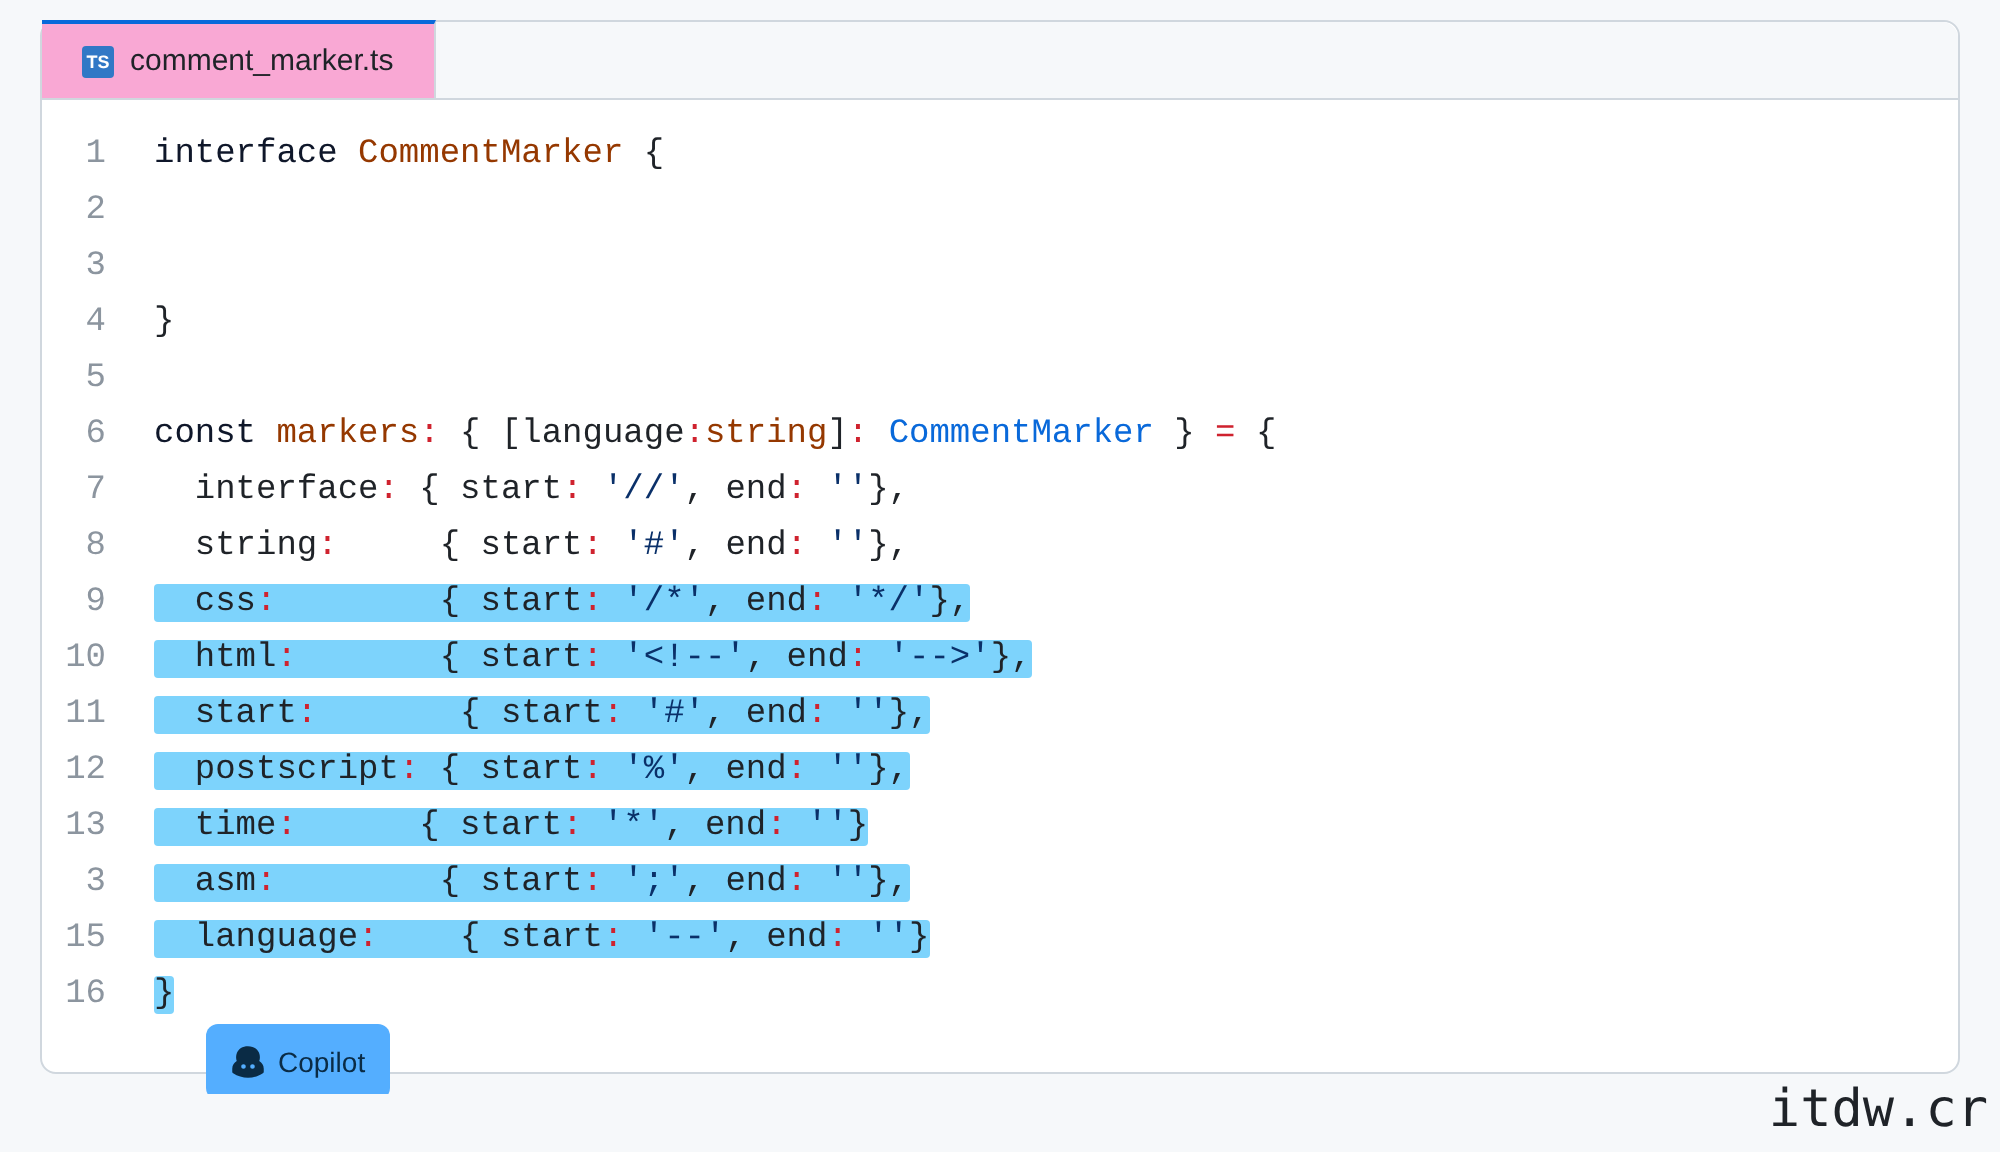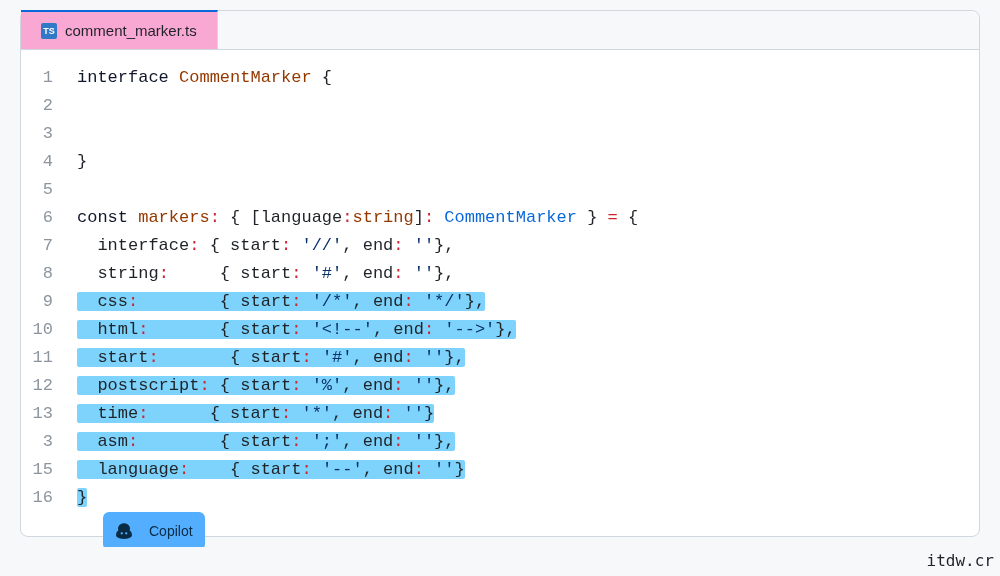--- a/index.html
+++ b/index.html
@@ -90,30 +90,30 @@
   bottom: -14px;
   background: #54aeff;
   color: #0a2b45;
   padding: 5px 12px;
   border-radius: 6px;
   font-family: -apple-system, BlinkMacSystemFont, "Segoe UI", sans-serif;
   font-size: 14px;
   font-weight: 500;
   display: inline-flex;
   align-items: center;
-  gap: 16px;
+  gap: 6px;
   cursor: pointer;
 }
 .copilot-icon svg { display: block; }
 .watermark {
   position: fixed;
   right: 6px;
   bottom: 6px;
   font-family: "SFMono-Regular", Consolas, monospace;
-  font-size: 16px;
+  font-size: 26px;
   color: #1f2328;
 }
 </style>
 </head>
 <body>
 
 <div class="editor-card">
   <div class="tabs" id="tabs">
       <div class="tab active">
         <span class="tab-icon tab-icon-ts">TS</span>

